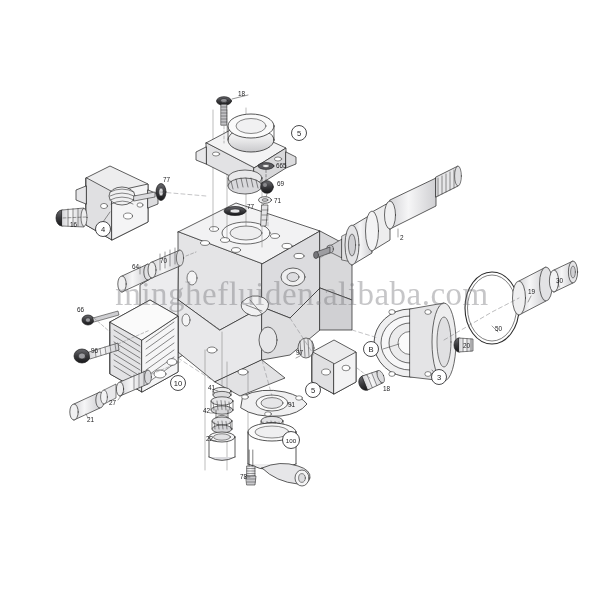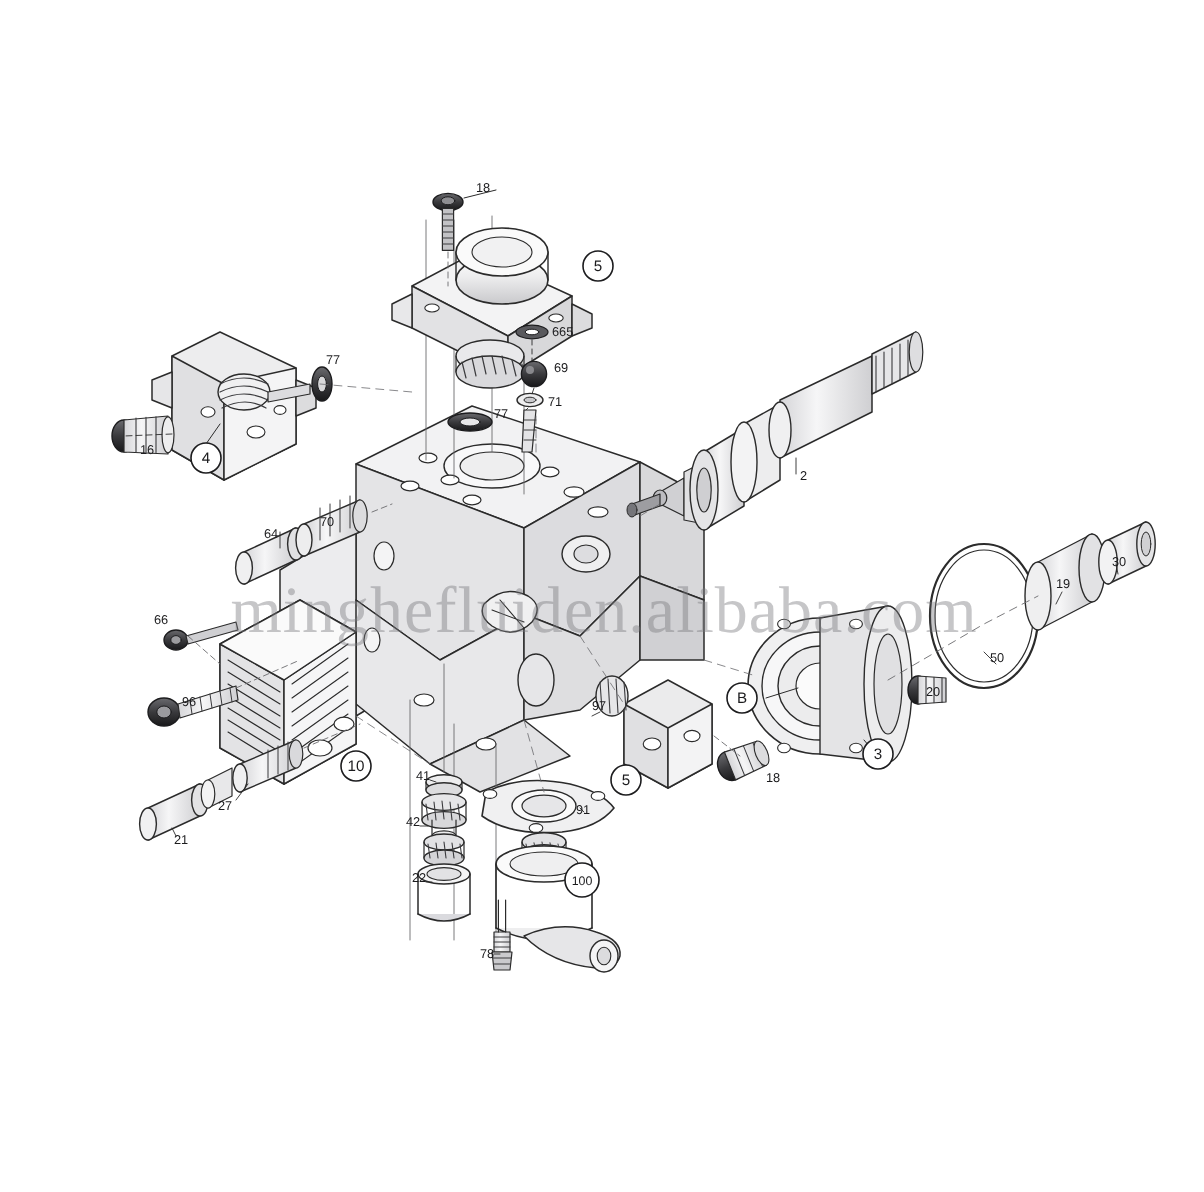--- a/index.html
+++ b/index.html
@@ -24,21 +24,21 @@
   #drawing-svg {
     position: absolute;
     left: 0;
     top: 0;
     width: 602px;
     height: 596px;
   }
   .wm-layer {
     position: absolute;
     left: 0;
-    top: 12px;
+    top: 0;
     width: 602px;
     height: 499px;
     pointer-events: none;
   }
   .watermark-text {
     position: absolute;
     left: 82px;
     top: 276px;
     width: 440px;
     text-align: center;

